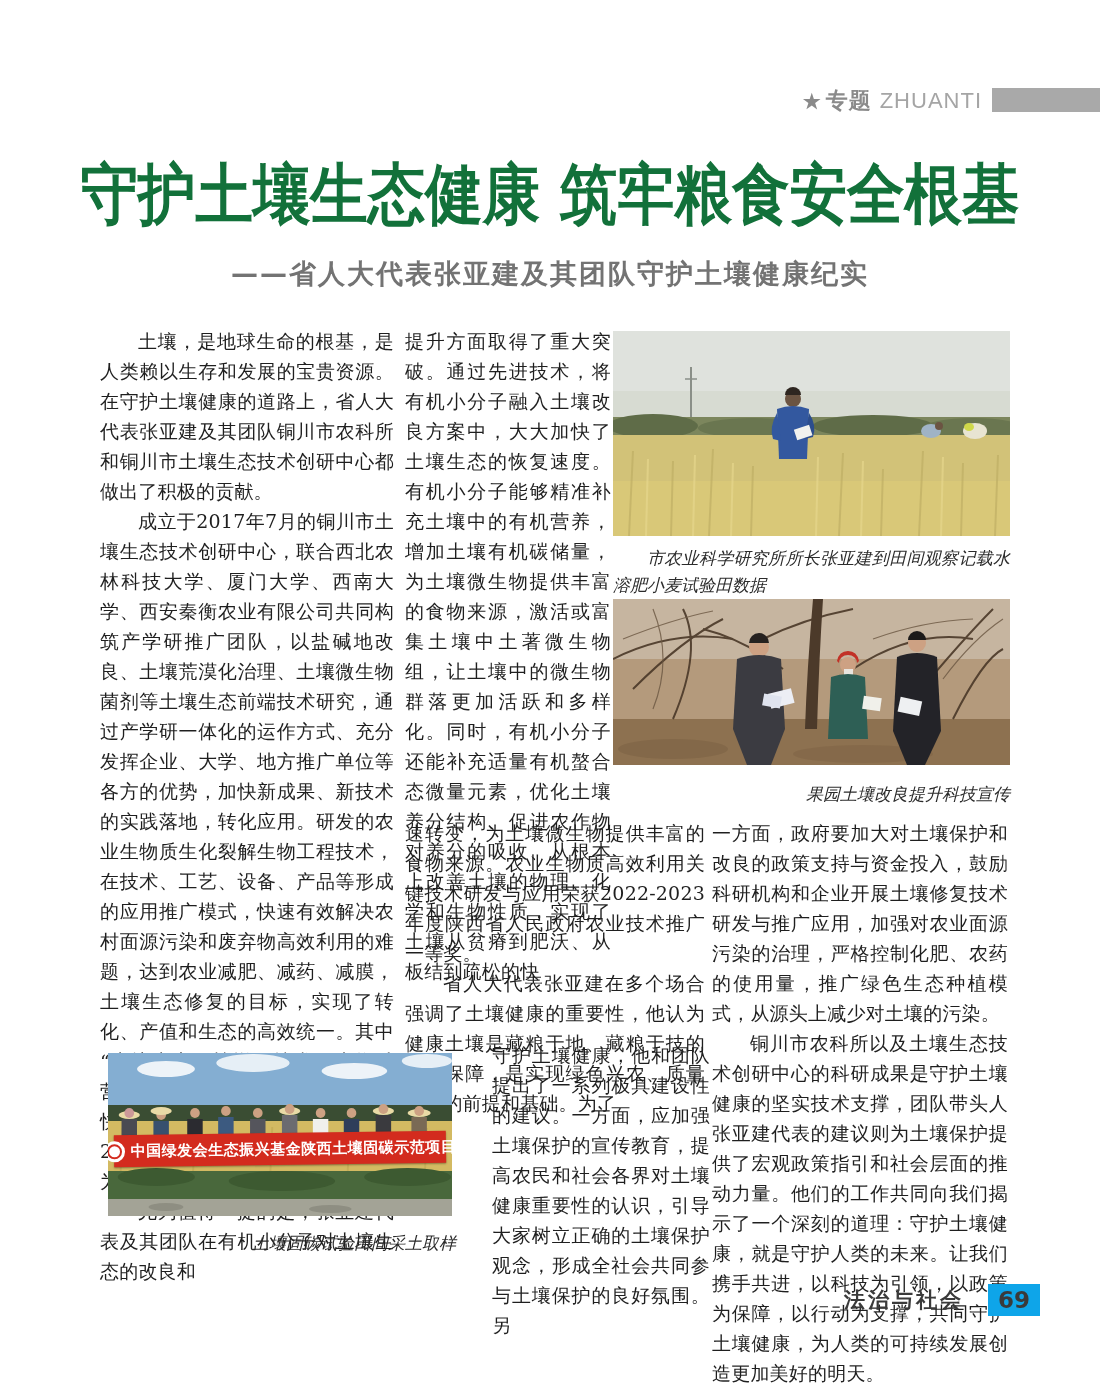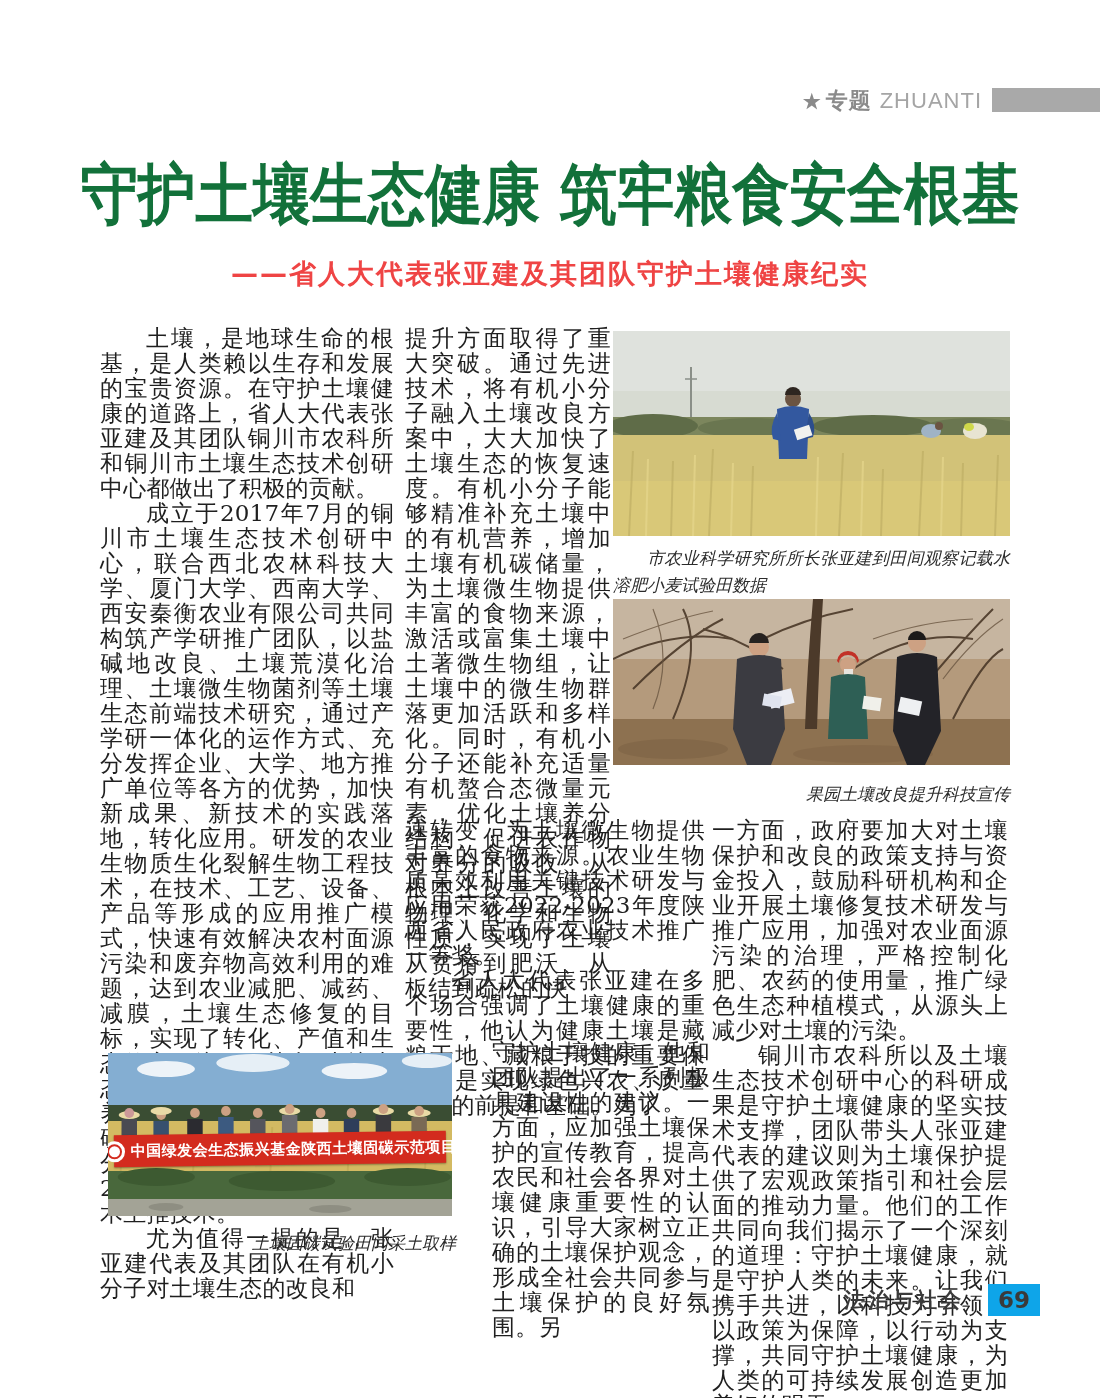--- a/index.html
+++ b/index.html
@@ -15,25 +15,25 @@
   .hdr-bar { position:absolute; top:88px; left:992px; width:108px; height:24px; background:#a9a9a9; }
   
   .title {
     position:absolute; top:150px; left:0; width:1100px; margin:0; text-align:center;
     font-size:66px; font-weight:900; color:#12713a; letter-spacing:0px;
     transform:scaleX(0.87); transform-origin:center; white-space:nowrap;
     font-family:"DejaVu Serif","Liberation Serif",serif;
   }
   .subtitle {
     position:absolute; top:256px; left:0; width:1100px; text-align:center;
-    font-size:27px; font-weight:bold; color:#ef4444; letter-spacing:2px;
+    font-size:27px; font-weight:bold; color:#737373; letter-spacing:2px;
     font-family:"DejaVu Sans","Liberation Sans",sans-serif;
   }
   
-  .col { position:absolute; font-size:23px; line-height:25px; text-align:justify; letter-spacing:0.2px; }
+  .col { position:absolute; font-size:19px; line-height:30px; text-align:justify; letter-spacing:0.2px; }
   .col p { margin:0; }
   .col p.ind { text-indent:2em; }
   #col1  { left:100px; top:326px; width:294px; }
   #col2a { left:405px; top:326px; width:206px; }
   #col2b { left:405px; top:818px; width:300px; }
   #col2c { left:492px; top:1040px; width:218px; }
   #col3  { left:712px; top:818px; width:296px; }
   
   .photo { position:absolute; overflow:hidden; }
   .photo svg { display:block; width:100%; height:100%; }

